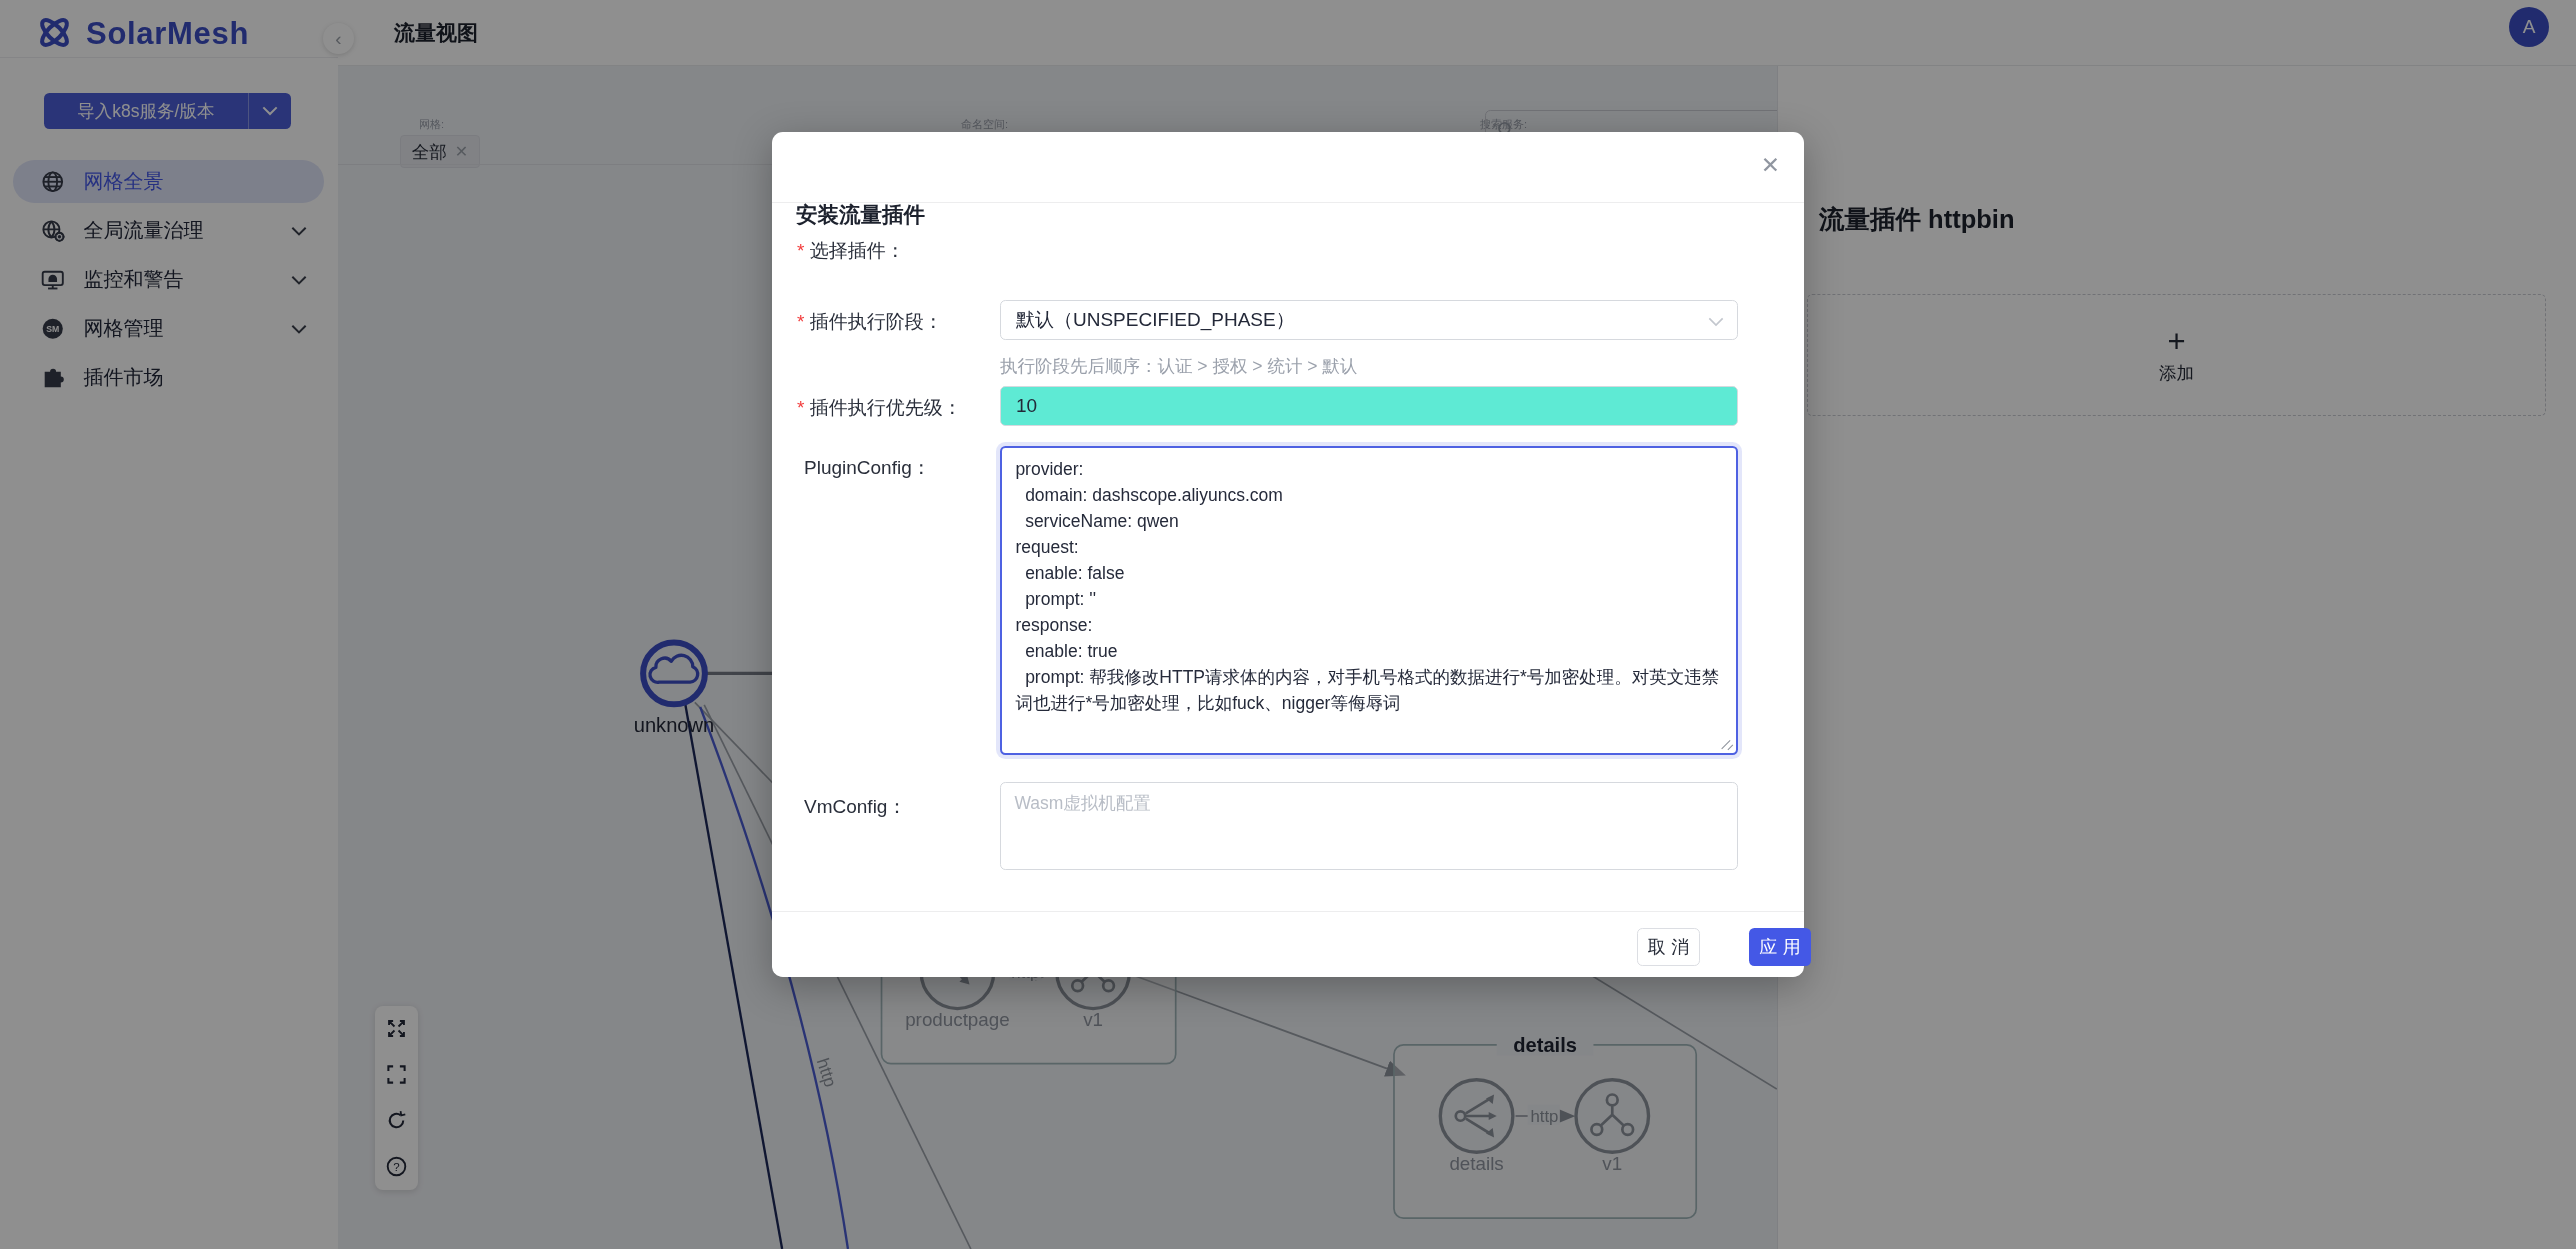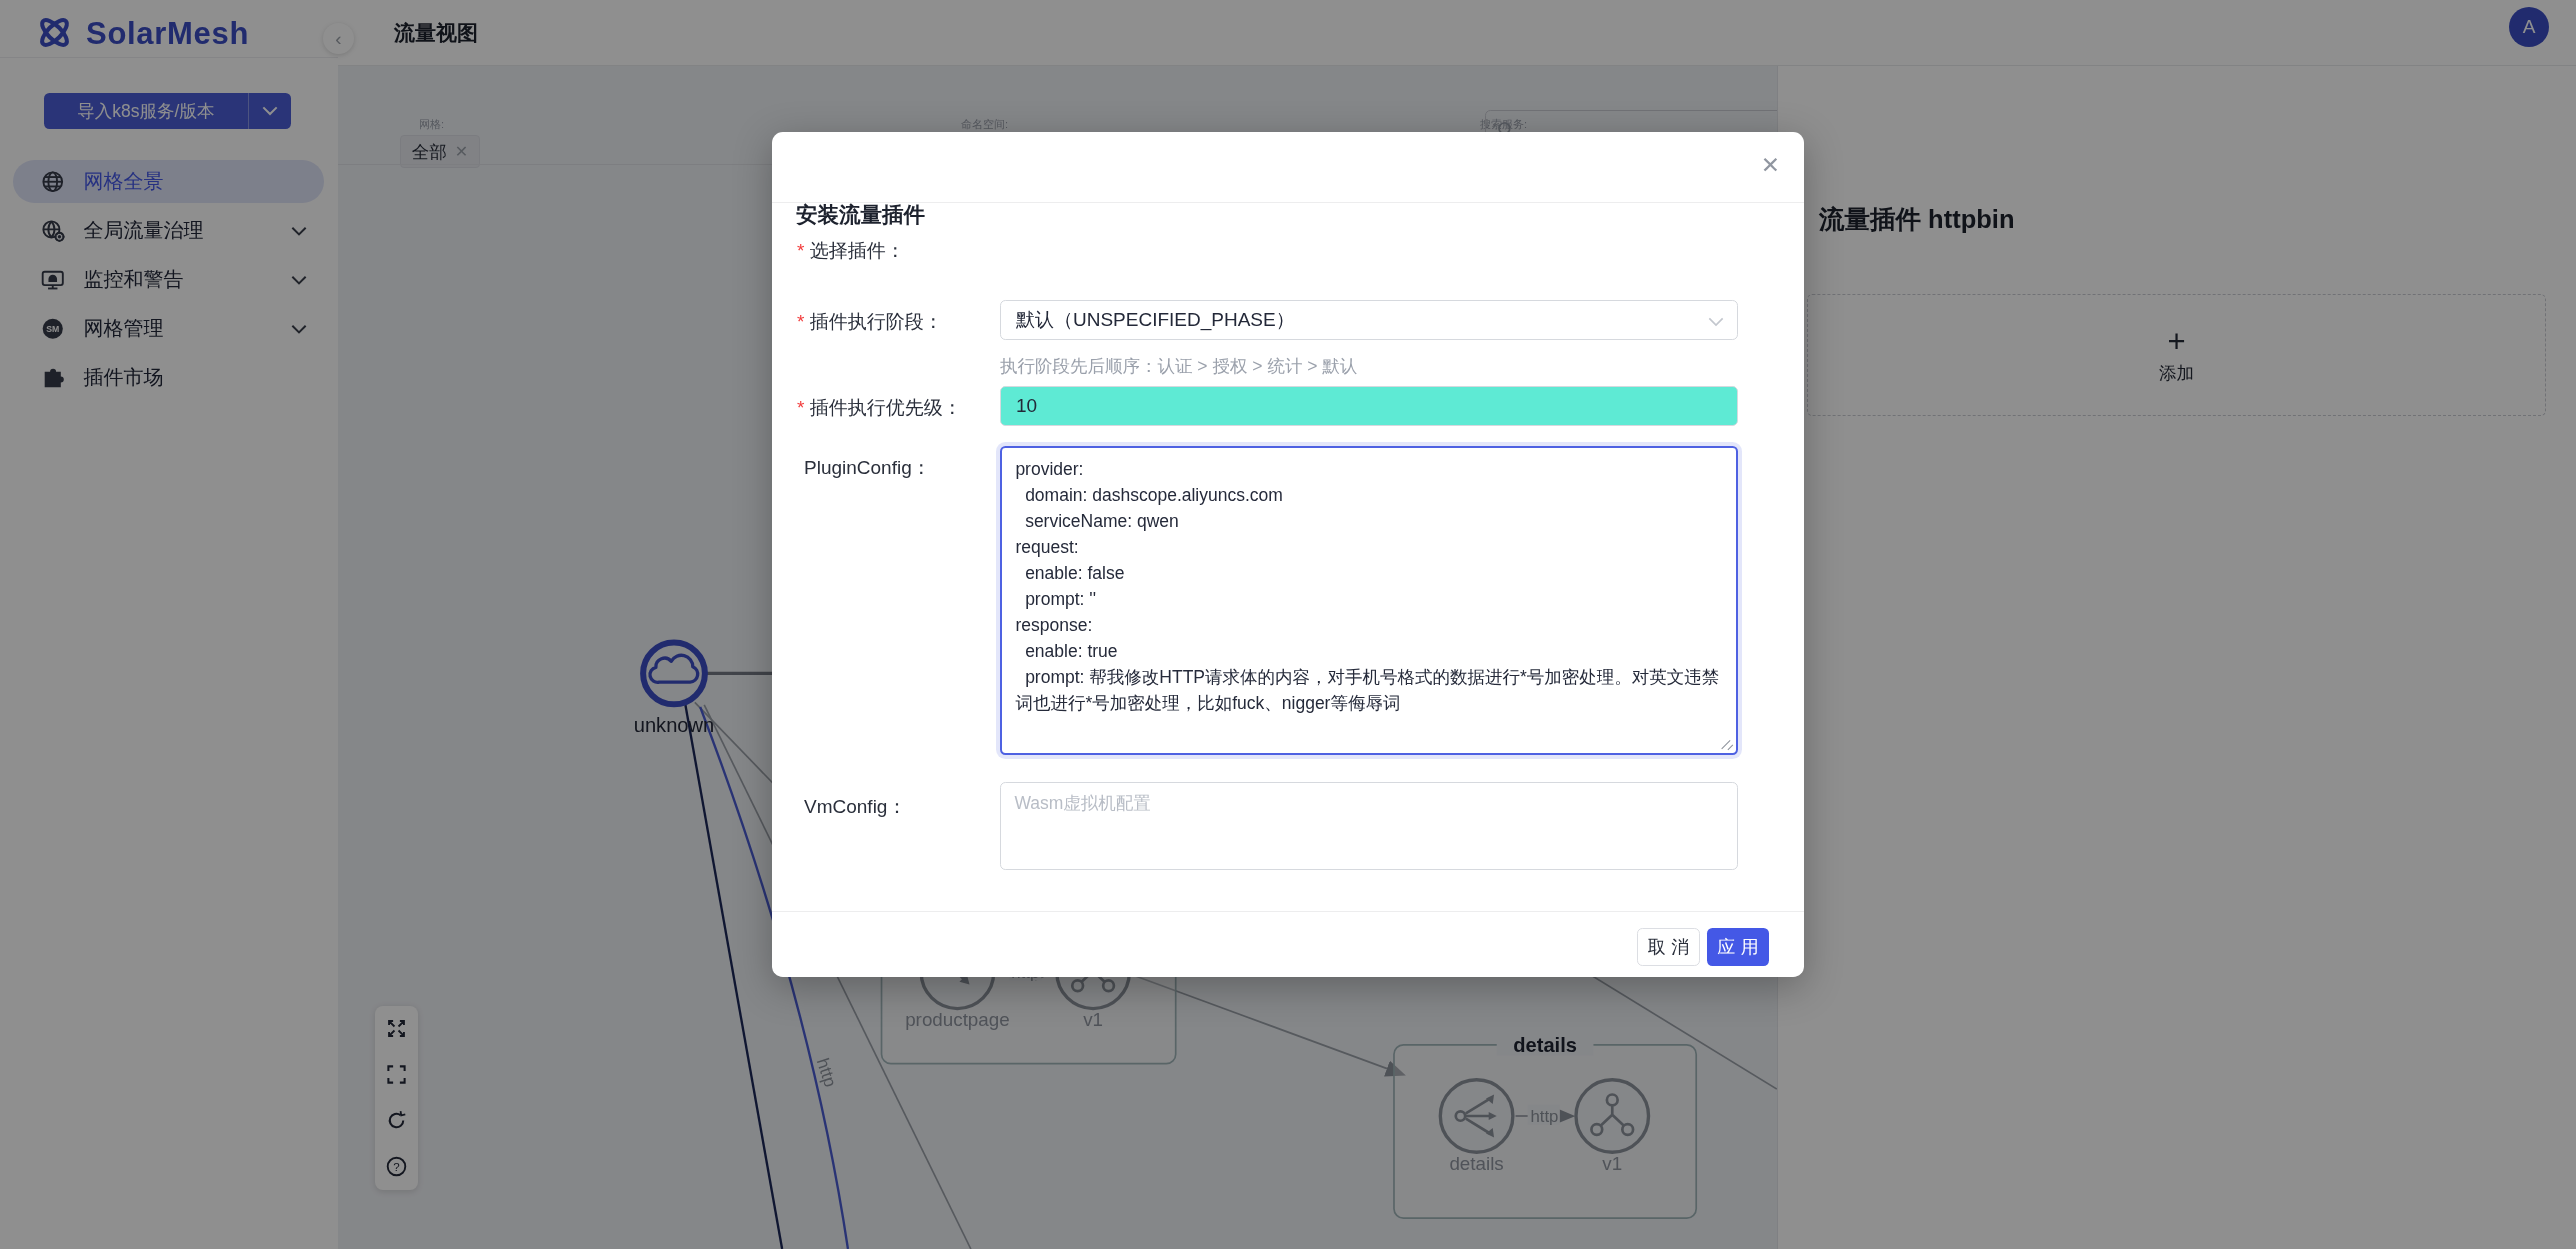--- a/index.html
+++ b/index.html
@@ -82,21 +82,21 @@
   .resize-h{position:absolute;right:2.7px;bottom:2.7px;width:15px;height:15px;cursor:nwse-resize;}
   .resize-h::before{content:"";position:absolute;right:1.3px;bottom:5.4px;width:12px;height:1.3px;background:#8a8f98;transform:rotate(-45deg);}
   .resize-h::after{content:"";position:absolute;right:0px;bottom:2px;width:6.7px;height:1.3px;background:#8a8f98;transform:rotate(-45deg);}
   .vm-area{position:absolute;left:228px;top:650px;width:738px;height:88px;border:1.3px solid #d6d9de;border-radius:5.4px;
       box-sizing:border-box;padding:8px 13.4px;font-size:17.5px;font-family:"Liberation Sans",sans-serif;color:#252a3a;resize:none;}
   .vm-area::placeholder{color:#b8bdc6;}
   .modal-footer{position:absolute;left:0;top:779px;width:100%;height:66px;border-top:1.3px solid #ededee;box-sizing:border-box;}
   .btn{position:absolute;top:16px;height:38px;border-radius:5.4px;font-size:18px;letter-spacing:5.4px;
       display:flex;align-items:center;justify-content:center;box-sizing:border-box;cursor:pointer;padding-left:5.4px;}
   .btn-cancel{left:865px;width:63px;background:#fff;border:1.3px solid #dcdee3;color:#2a2f3b;}
-  .btn-apply{left:935px;width:62px;background:#4458e6;border:none;color:#fff;}
+  .btn-apply{left:977px;width:62px;background:#4458e6;border:none;color:#fff;}
 
   svg text{font-family:"Liberation Sans",sans-serif;}
 </style>
 </head>
 <body>
 
 <div id="root">
 
   <aside class="abs sidebar">
     <div class="logo-row">

